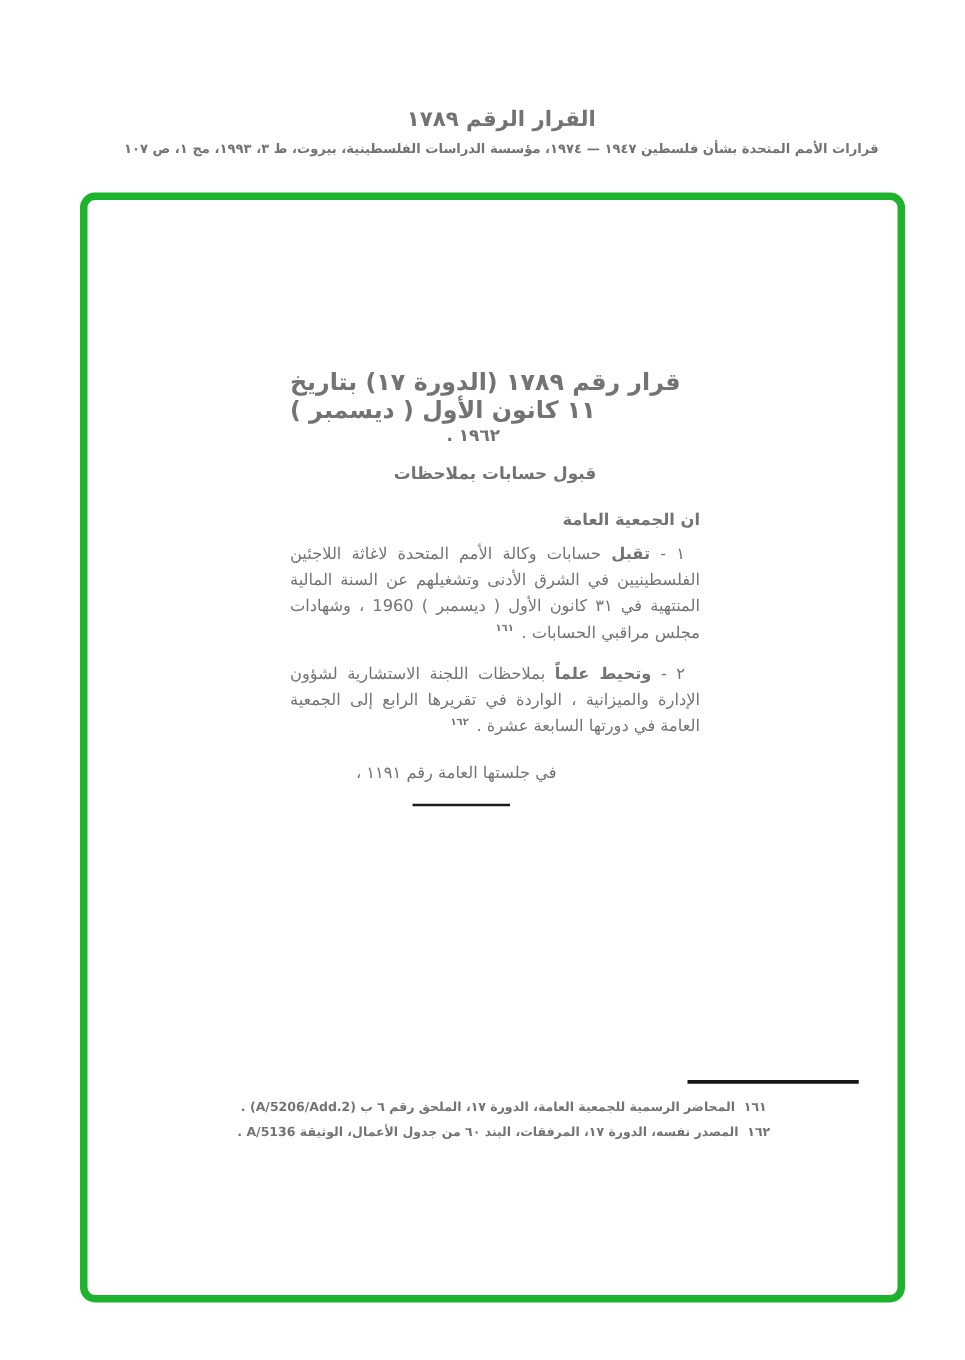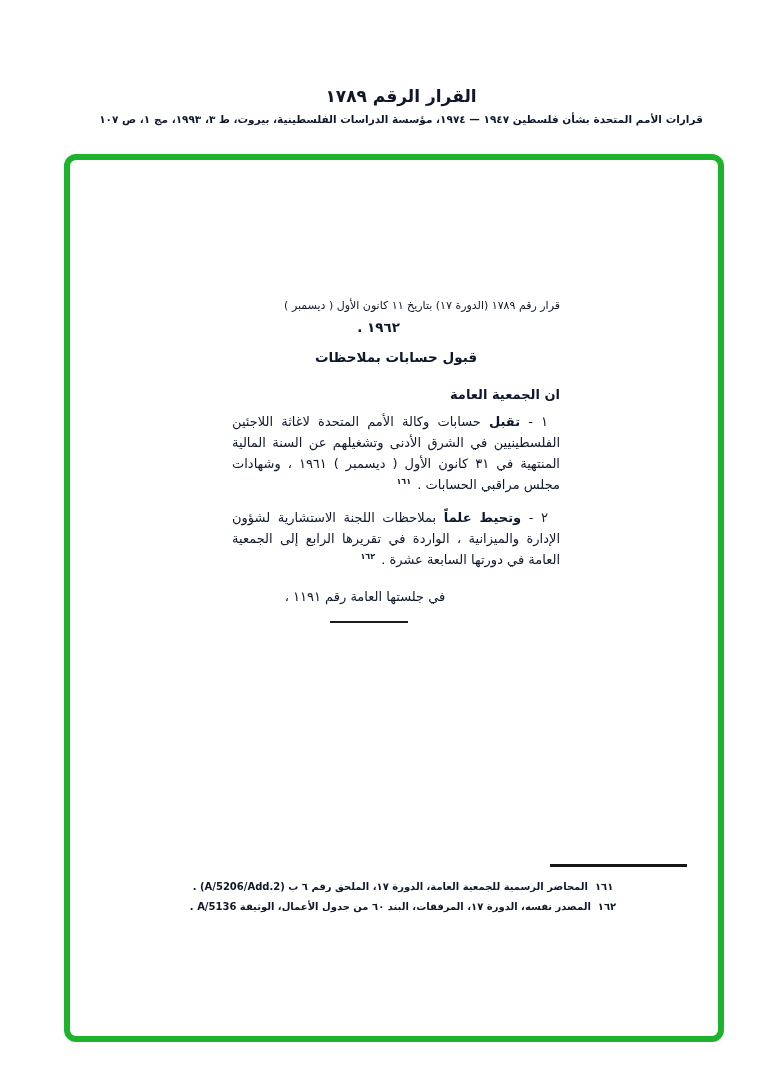--- a/index.html
+++ b/index.html
@@ -1,34 +1,34 @@
 <!DOCTYPE html>
 <html lang="ar"><head>
 <meta charset="utf-8">
 <style>
   html,body{margin:0;padding:0;background:#ffffff;}
   .page{
     position:relative;width:772px;height:1088px;background:#ffffff;overflow:hidden;
-    font-family:"DejaVu Sans",sans-serif;color:#0f172a;
+    font-family:"DejaVu Sans",sans-serif;color:#737373;
   }
   
   .page-header{position:absolute;left:30px;right:0;top:86px;text-align:center;direction:rtl;}
   .doc-title{font-size:17px;font-weight:bold;letter-spacing:.5px;}
   .doc-subtitle{margin-top:7px;font-size:10.5px;font-weight:bold;white-space:nowrap;}
   
   .highlight-box{
     position:absolute;left:64px;top:154px;width:660px;height:888px;
     border:6px solid #1db32d;border-radius:12px;box-sizing:border-box;background:transparent;
   }
   
   .doc-column{
     position:absolute;left:232px;top:295px;width:328px;direction:rtl;
     font-size:13px;line-height:21px;
   }
-  .res-heading-1{font-size:11px;font-weight:normal;line-height:22px;text-align:right;}
+  .res-heading-1{font-size:19px;font-weight:bold;line-height:22px;text-align:left;}
   .res-heading-2{font-size:13.5px;font-weight:bold;line-height:20px;text-align:right;padding-right:160px;}
   .res-subject{margin-top:10px;font-size:13.5px;font-weight:bold;text-align:center;}
   .res-preamble{margin-top:16px;font-size:13px;font-weight:bold;text-align:right;}
   .res-para{margin:6px 0 0 0;text-align:justify;text-indent:12px;font-size:13px;line-height:21px;}
   .res-para + .res-para{margin-top:12px;}
   .note-ref{font-size:8px;font-weight:bold;vertical-align:super;line-height:0;margin-right:2px;}
   .adoption{margin:16px 60px 0 auto;width:270px;text-align:center;font-size:13px;line-height:21px;}
   .end-rule{margin:14px 152px 0 auto;width:78px;height:2px;background:#1c1c1c;}
   
   .footnote-sep{position:absolute;left:550px;top:864px;width:137px;height:3px;background:#161616;}
@@ -49,21 +49,21 @@
   </div>
 
   <div class="highlight-box" style="border-color: rgb(29, 179, 45);"></div>
 
   <div class="doc-column">
     <div class="res-heading-1">قرار رقم ١٧٨٩ (الدورة ١٧) بتاريخ ١١ كانون الأول ( ديسمبر )</div>
     <div class="res-heading-2">١٩٦٢ .</div>
     <div class="res-subject">قبول حسابات بملاحظات</div>
     <div class="res-preamble">ان الجمعية العامة</div>
 
-    <p class="res-para"><span>١ - </span><b>تقبل</b><span> حسابات وكالة الأمم المتحدة لاغاثة اللاجئين الفلسطينيين في الشرق الأدنى وتشغيلهم عن السنة المالية المنتهية في ٣١ كانون الأول ( ديسمبر ) ١٩٦١ ، وشهادات مجلس مراقبي الحسابات . </span><sup class="note-ref">١٦١</sup></p>
+    <p class="res-para"><span>١ - </span><b>تقبل</b><span> حسابات وكالة الأمم المتحدة لاغاثة اللاجئين الفلسطينيين في الشرق الأدنى وتشغيلهم عن السنة المالية المنتهية في ٣١ كانون الأول ( ديسمبر ) 1960 ، وشهادات مجلس مراقبي الحسابات . </span><sup class="note-ref">١٦١</sup></p>
 
     <p class="res-para"><span>٢ - </span><b>وتحيط علماً</b><span> بملاحظات اللجنة الاستشارية لشؤون الإدارة والميزانية ، الواردة في تقريرها الرابع إلى الجمعية العامة في دورتها السابعة عشرة . </span><sup class="note-ref">١٦٢</sup></p>
 
     <div class="adoption">
       <div>في جلستها العامة رقم ١١٩١ ،</div>
     </div>
 
     <div class="end-rule"></div>
   </div>
 

